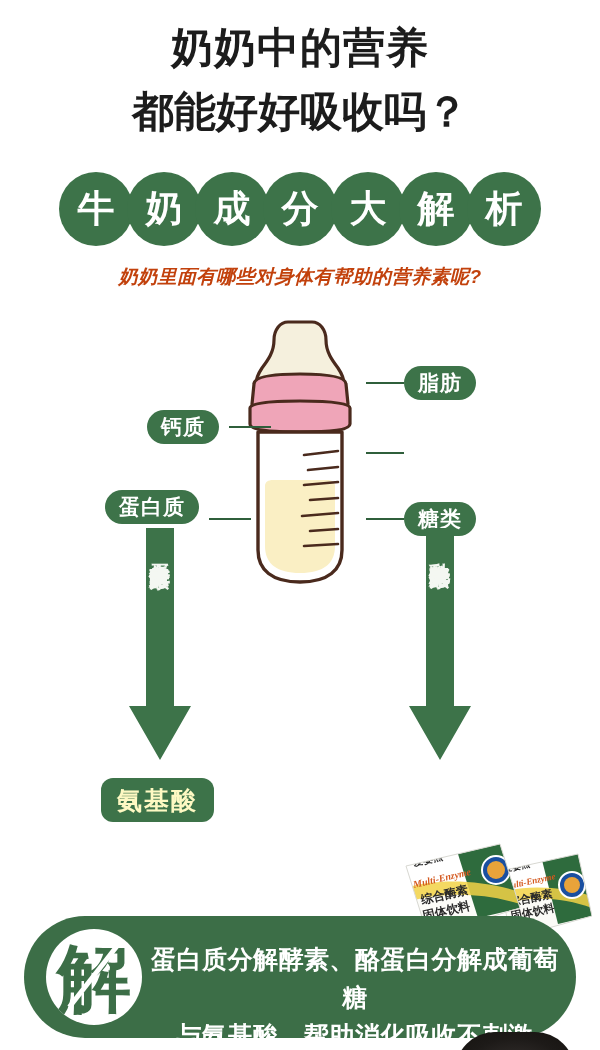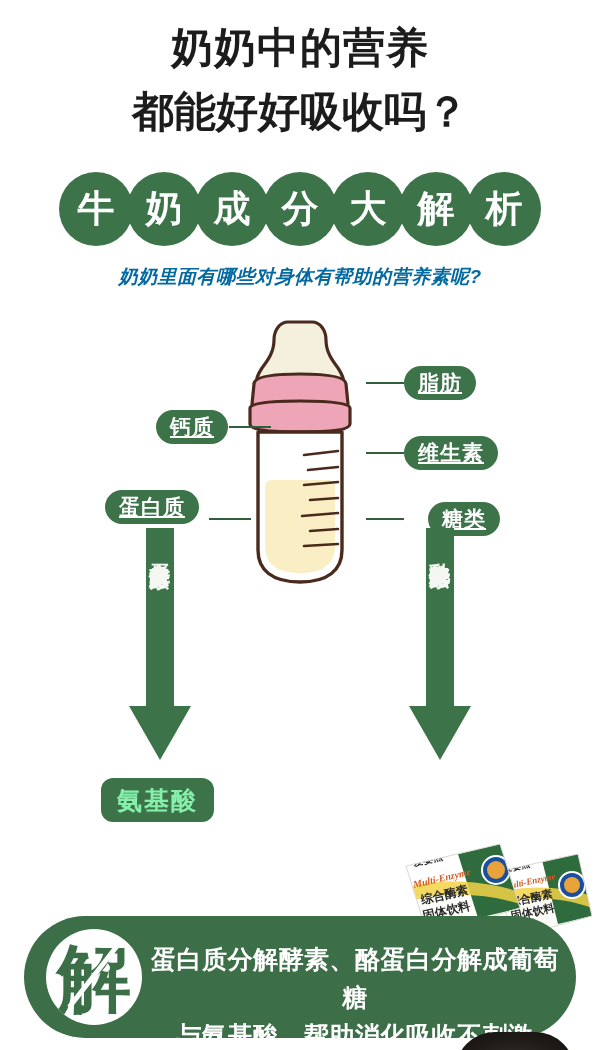--- a/index.html
+++ b/index.html
@@ -77,21 +77,21 @@
 
   .subtitle {
     position: absolute;
     left: 0;
     top: 264px;
     width: 600px;
     text-align: center;
     font-size: 19px;
     font-weight: bold;
     font-style: italic;
-    color: #0369a1;
+    color: #c2410c;
     letter-spacing: 0.5px;
   }
 
   
   .bottle-wrap {
     position: absolute;
     left: 228px;
     top: 318px;
     width: 144px;
     height: 270px;
@@ -106,41 +106,40 @@
     font-size: 21px;
     font-weight: bold;
     display: flex;
     align-items: center;
     justify-content: center;
     height: 34px;
     padding: 0 14px;
     letter-spacing: 1px;
     white-space: nowrap;
     box-sizing: border-box;
-    text-decoration: underline;
   }
   .leader {
     position: absolute;
     height: 2px;
     background: #2f5f3b;
   }
 
   .pill-fat     { left: 404px; top: 366px; }
   .lead-fat     { left: 366px; top: 382px; width: 38px; }
 
-  .pill-calcium { left: 156px; top: 410px; }
+  .pill-calcium { left: 147px; top: 410px; }
   .lead-calcium { left: 229px; top: 426px; width: 42px; }
 
   .pill-vitamin { left: 404px; top: 436px; }
   .lead-vitamin { left: 366px; top: 452px; width: 38px; }
 
   .pill-protein { left: 105px; top: 490px; }
   .lead-protein { left: 209px; top: 518px; width: 42px; }
 
-  .pill-sugar   { left: 428px; top: 502px; }
+  .pill-sugar   { left: 404px; top: 502px; }
   .lead-sugar   { left: 366px; top: 518px; width: 38px; }
 
   
   .arrow {
     position: absolute;
     width: 62px;
     height: 232px;
   }
   .arrow-left  { left: 129px; top: 528px; }
   .arrow-right { left: 409px; top: 528px; }
@@ -164,21 +163,21 @@
   }
   .arrow-text span {
     display: block;
     margin: 0 auto;
   }
 
   
   .result-pill {
     position: absolute;
     background: #3d7349;
-    color: #86efac;
+    color: #fef9c3;
     border-radius: 12px;
     font-size: 25px;
     font-weight: bold;
     height: 44px;
     display: flex;
     align-items: center;
     justify-content: center;
     padding: 0 16px;
     letter-spacing: 2px;
     white-space: nowrap;
@@ -320,21 +319,20 @@
   </div>
 
   <div class="leader lead-fat"></div>
   <div class="leader lead-calcium"></div>
   <div class="leader lead-vitamin"></div>
   <div class="leader lead-protein"></div>
   <div class="leader lead-sugar"></div>
 
   <div class="pill pill-fat">脂肪</div>
   <div class="pill pill-calcium">钙质</div>
-  <div class="pill pill-vitamin">维生素</div>
   <div class="pill pill-protein">蛋白质</div>
   <div class="pill pill-sugar">糖类</div>
 
   <div class="arrow arrow-left">
     <svg width="62" height="232" viewBox="0 0 62 232" xmlns="http://www.w3.org/2000/svg">
       <path d="M17 0 L45 0 L45 178 L62 178 L31 232 L0 178 L17 178 Z" fill="#3d7349"></path>
     </svg>
     <div class="arrow-text">
       <span>蛋白质分解酵素</span>
     </div>

